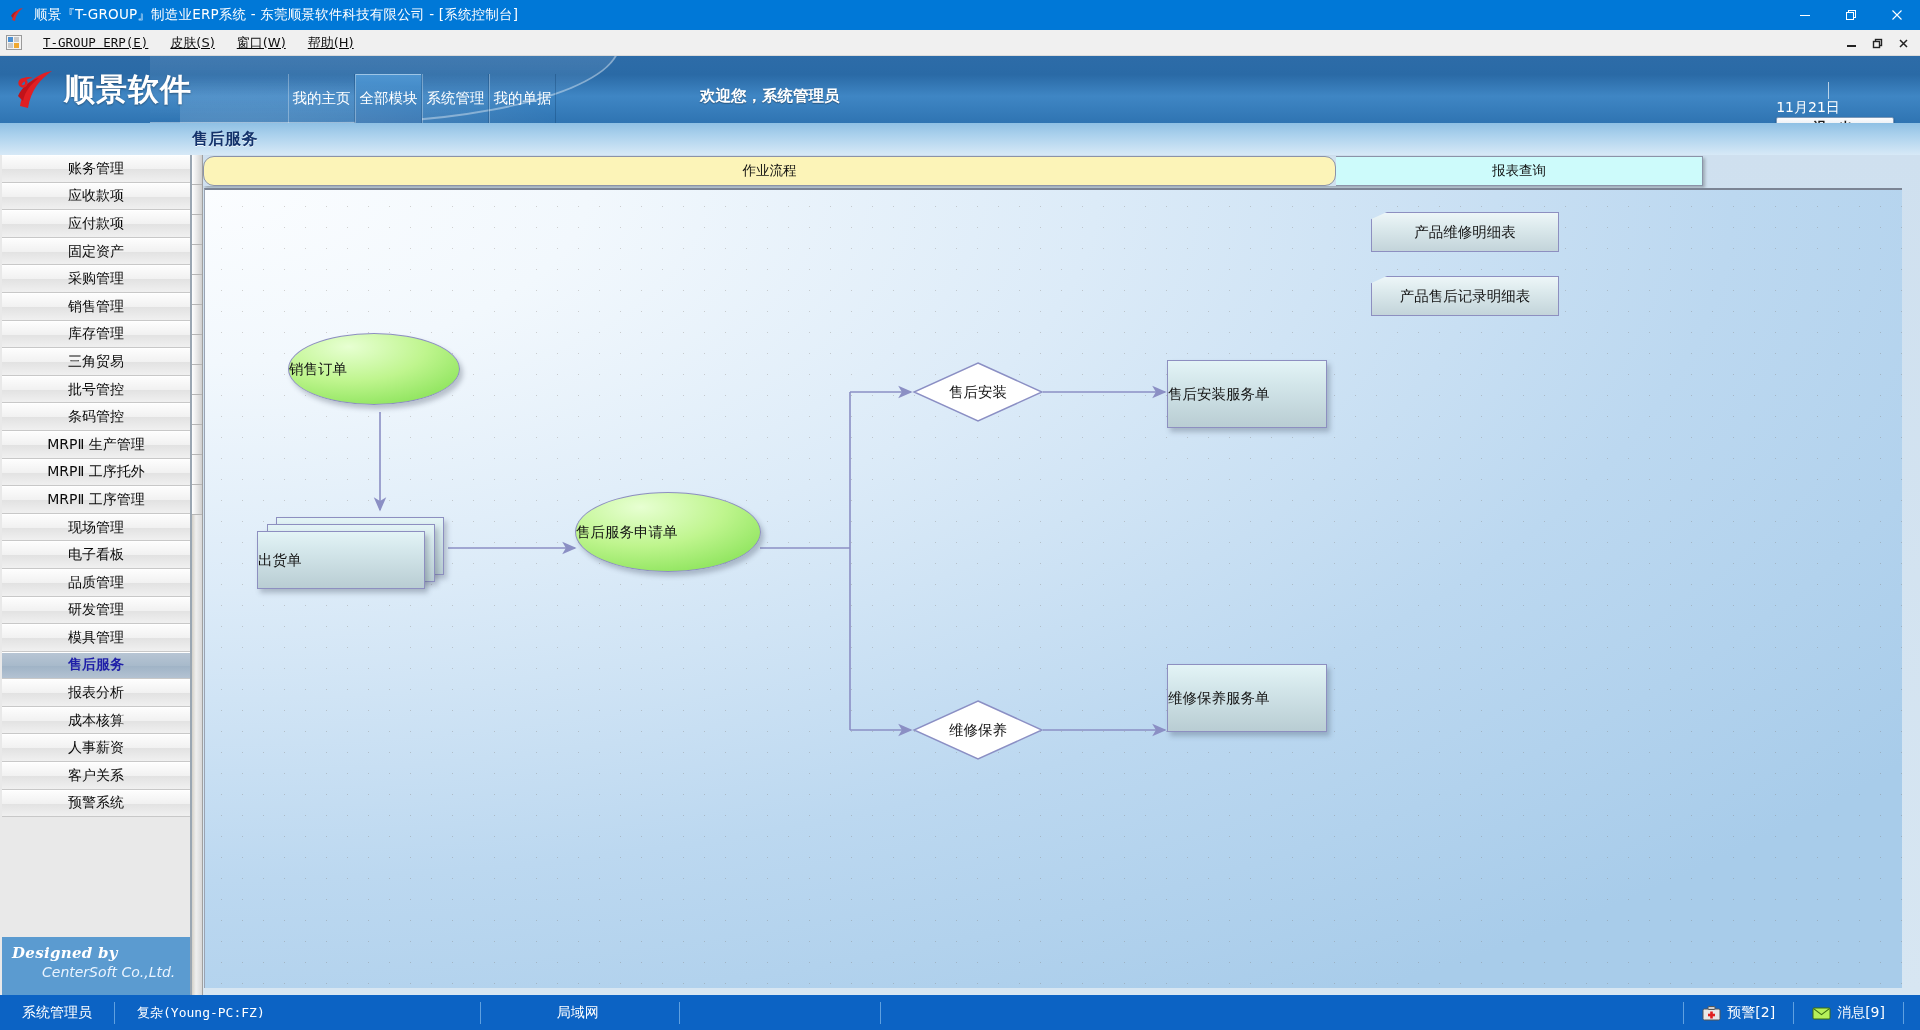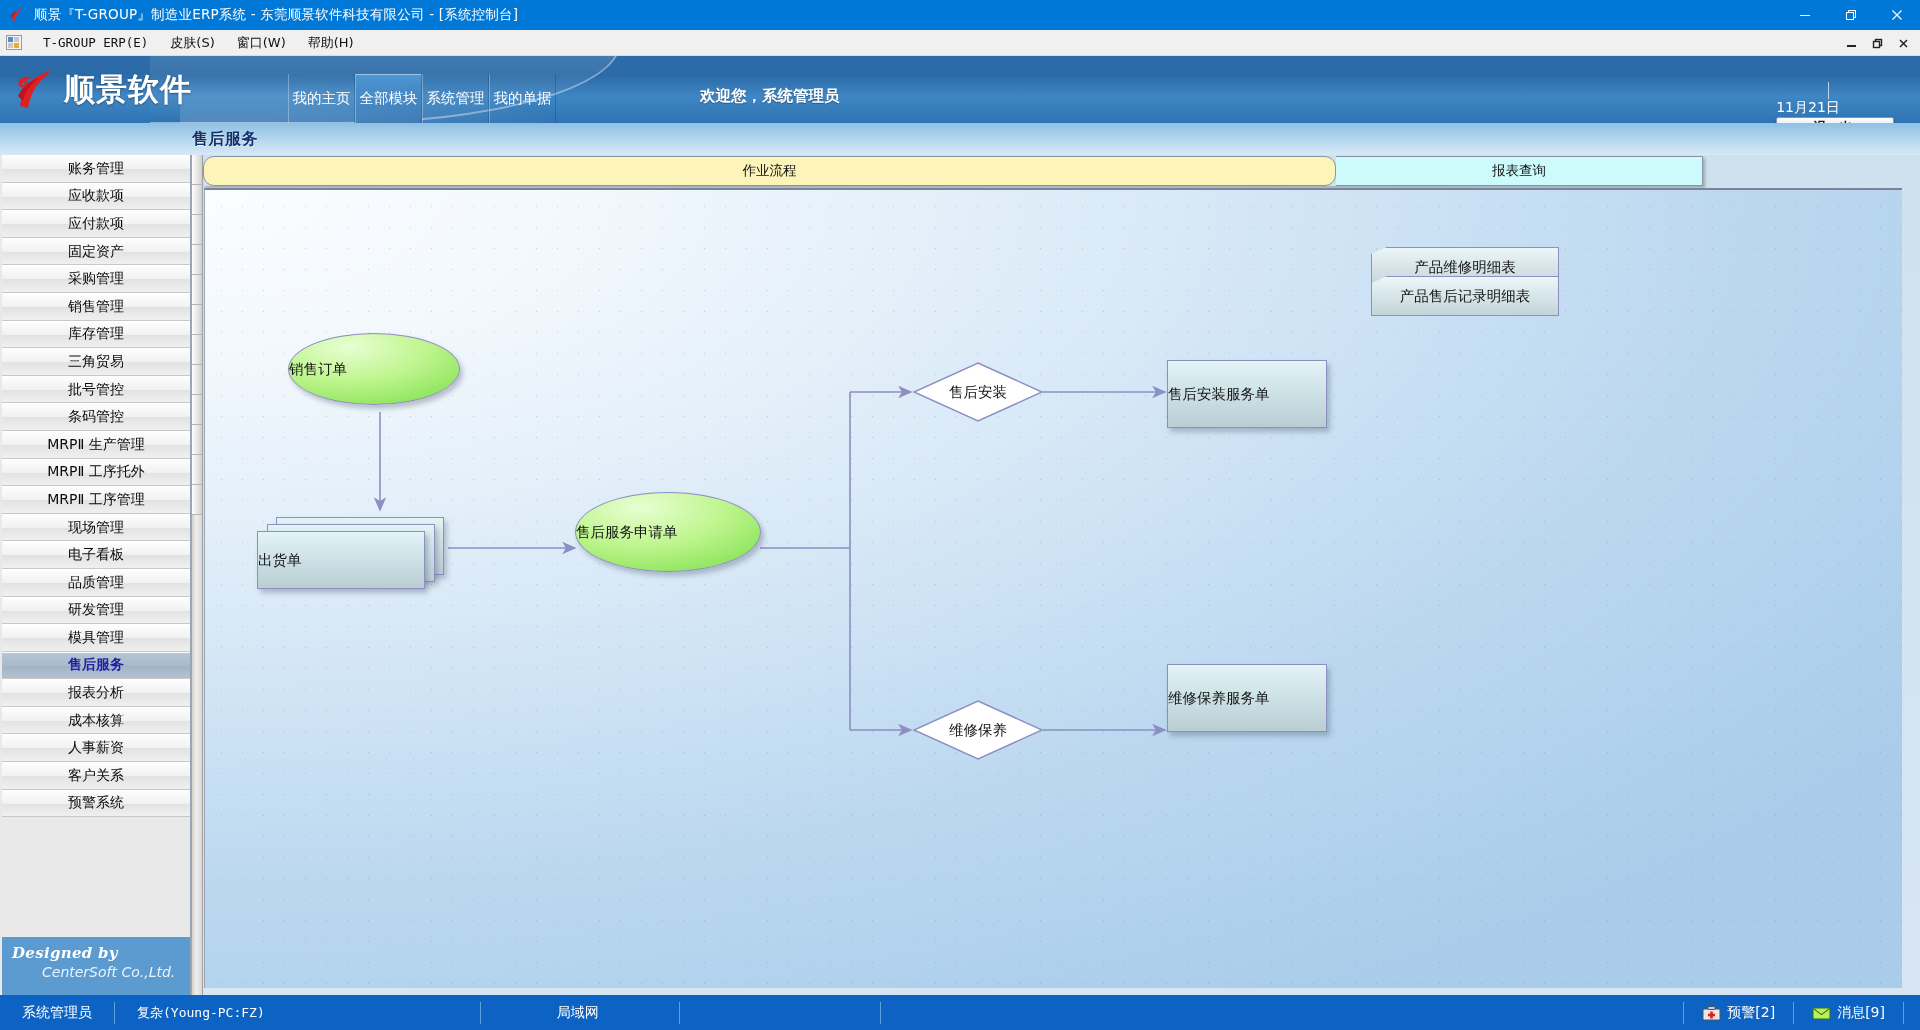--- a/index.html
+++ b/index.html
@@ -29,21 +29,21 @@
   .winbtn {
     width: 46px; height: 30px; display: flex; align-items: center; justify-content: center;
     color: #fff; font-size: 14px; line-height: 1;
   }
   .winbtn svg { display: block; }
 
   
   .menubar {
     position: absolute; left: 0; top: 30px; width: 1920px; height: 26px;
     background: #f0f0f0; border-bottom: 1px solid #dcdcdc;
-    display: flex; align-items: center;
+    display: flex; align-items: center; text-decoration: underline;
   }
   .menubar .mdi-icon {
     width: 16px; height: 15px; margin-left: 6px; margin-right: 10px; position: relative;
   }
   .menu-item {
     font-family: "DejaVu Sans Mono", "Liberation Mono", monospace;
     font-size: 12.5px; color: #111; padding: 2px 11px; white-space: nowrap;
   }
   .menu-item.cn { font-family: "DejaVu Sans", "Liberation Sans", sans-serif; font-size: 13px; }
   .mdi-winbtns { position: absolute; right: 4px; top: 0; height: 26px; display: flex; align-items: center; }
@@ -519,21 +519,21 @@
     </div>
 
     <div class="node rectdoc" style="left:962px; top:170px; width:160px; height:68px;">
       <span>售后安装服务单</span>
     </div>
 
     <div class="node rectdoc" style="left:962px; top:474px; width:160px; height:68px;">
       <span>维修保养服务单</span>
     </div>
 
-    <div class="reportbtn" style="left:1166px; top:22px; width:188px; height:40px;margin-top:35px;">
+    <div class="reportbtn" style="left:1166px; top:22px; width:188px; height:40px;">
       <span>产品维修明细表</span>
     </div>
     <div class="reportbtn" style="left:1166px; top:86px; width:188px; height:40px;">
       <span>产品售后记录明细表</span>
     </div>
   </div>
 </div>
 
 <div class="statusbar">
   <span class="sb-cell" style="margin-left:22px;">系统管理员</span>

